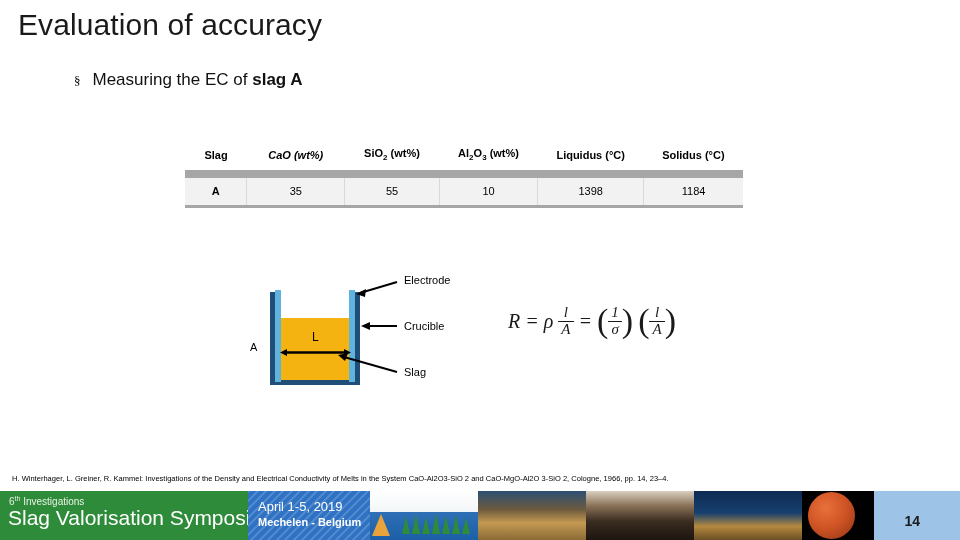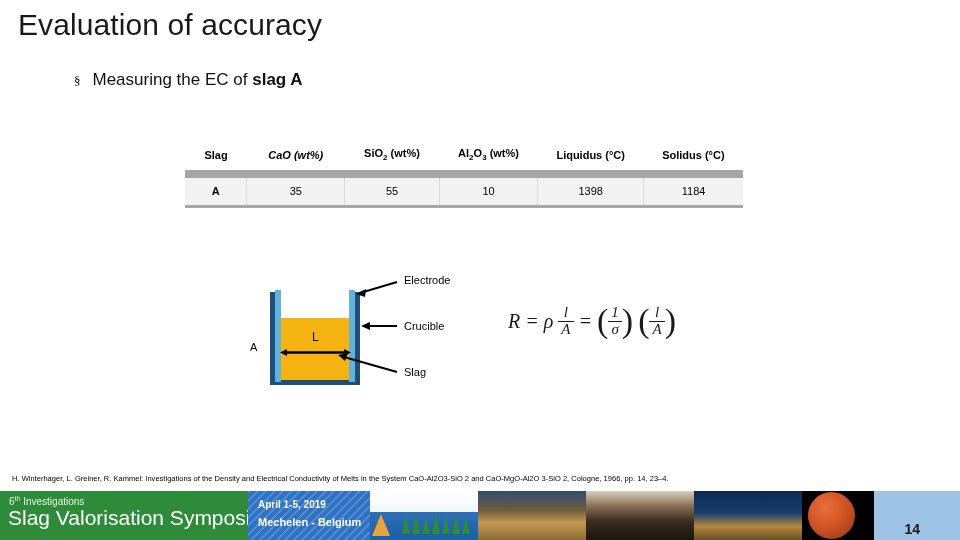--- a/index.html
+++ b/index.html
@@ -280,22 +280,22 @@
         rgba(255,255,255,0.16) 2px,
         rgba(255,255,255,0) 2px,
         rgba(255,255,255,0) 6px),
       #2f72c4;
   }
   .date-line {
     position: absolute;
     left: 10px;
     top: 8px;
     color: #ffffff;
-    font-size: 10px;
-    font-weight: bold;
+    font-size: 13px;
+    font-weight: normal;
     white-space: nowrap;
   }
   .place-line {
     position: absolute;
     left: 10px;
     top: 25px;
     color: #ffffff;
     font-size: 11px;
     font-weight: bold;
     white-space: nowrap;
@@ -337,21 +337,21 @@
   }
   .footer-page {
     flex: 1;
     height: 49px;
     background: #9dc3e6;
     position: relative;
   }
   .page-num {
     position: absolute;
     right: 40px;
-    top: 30px;
+    top: 22px;
     font-size: 14px;
     font-weight: bold;
     color: #1a1a1a;
   }
 
   
   .ls-tree-row {
     position: absolute;
     left: 28px;
     bottom: 6px;

